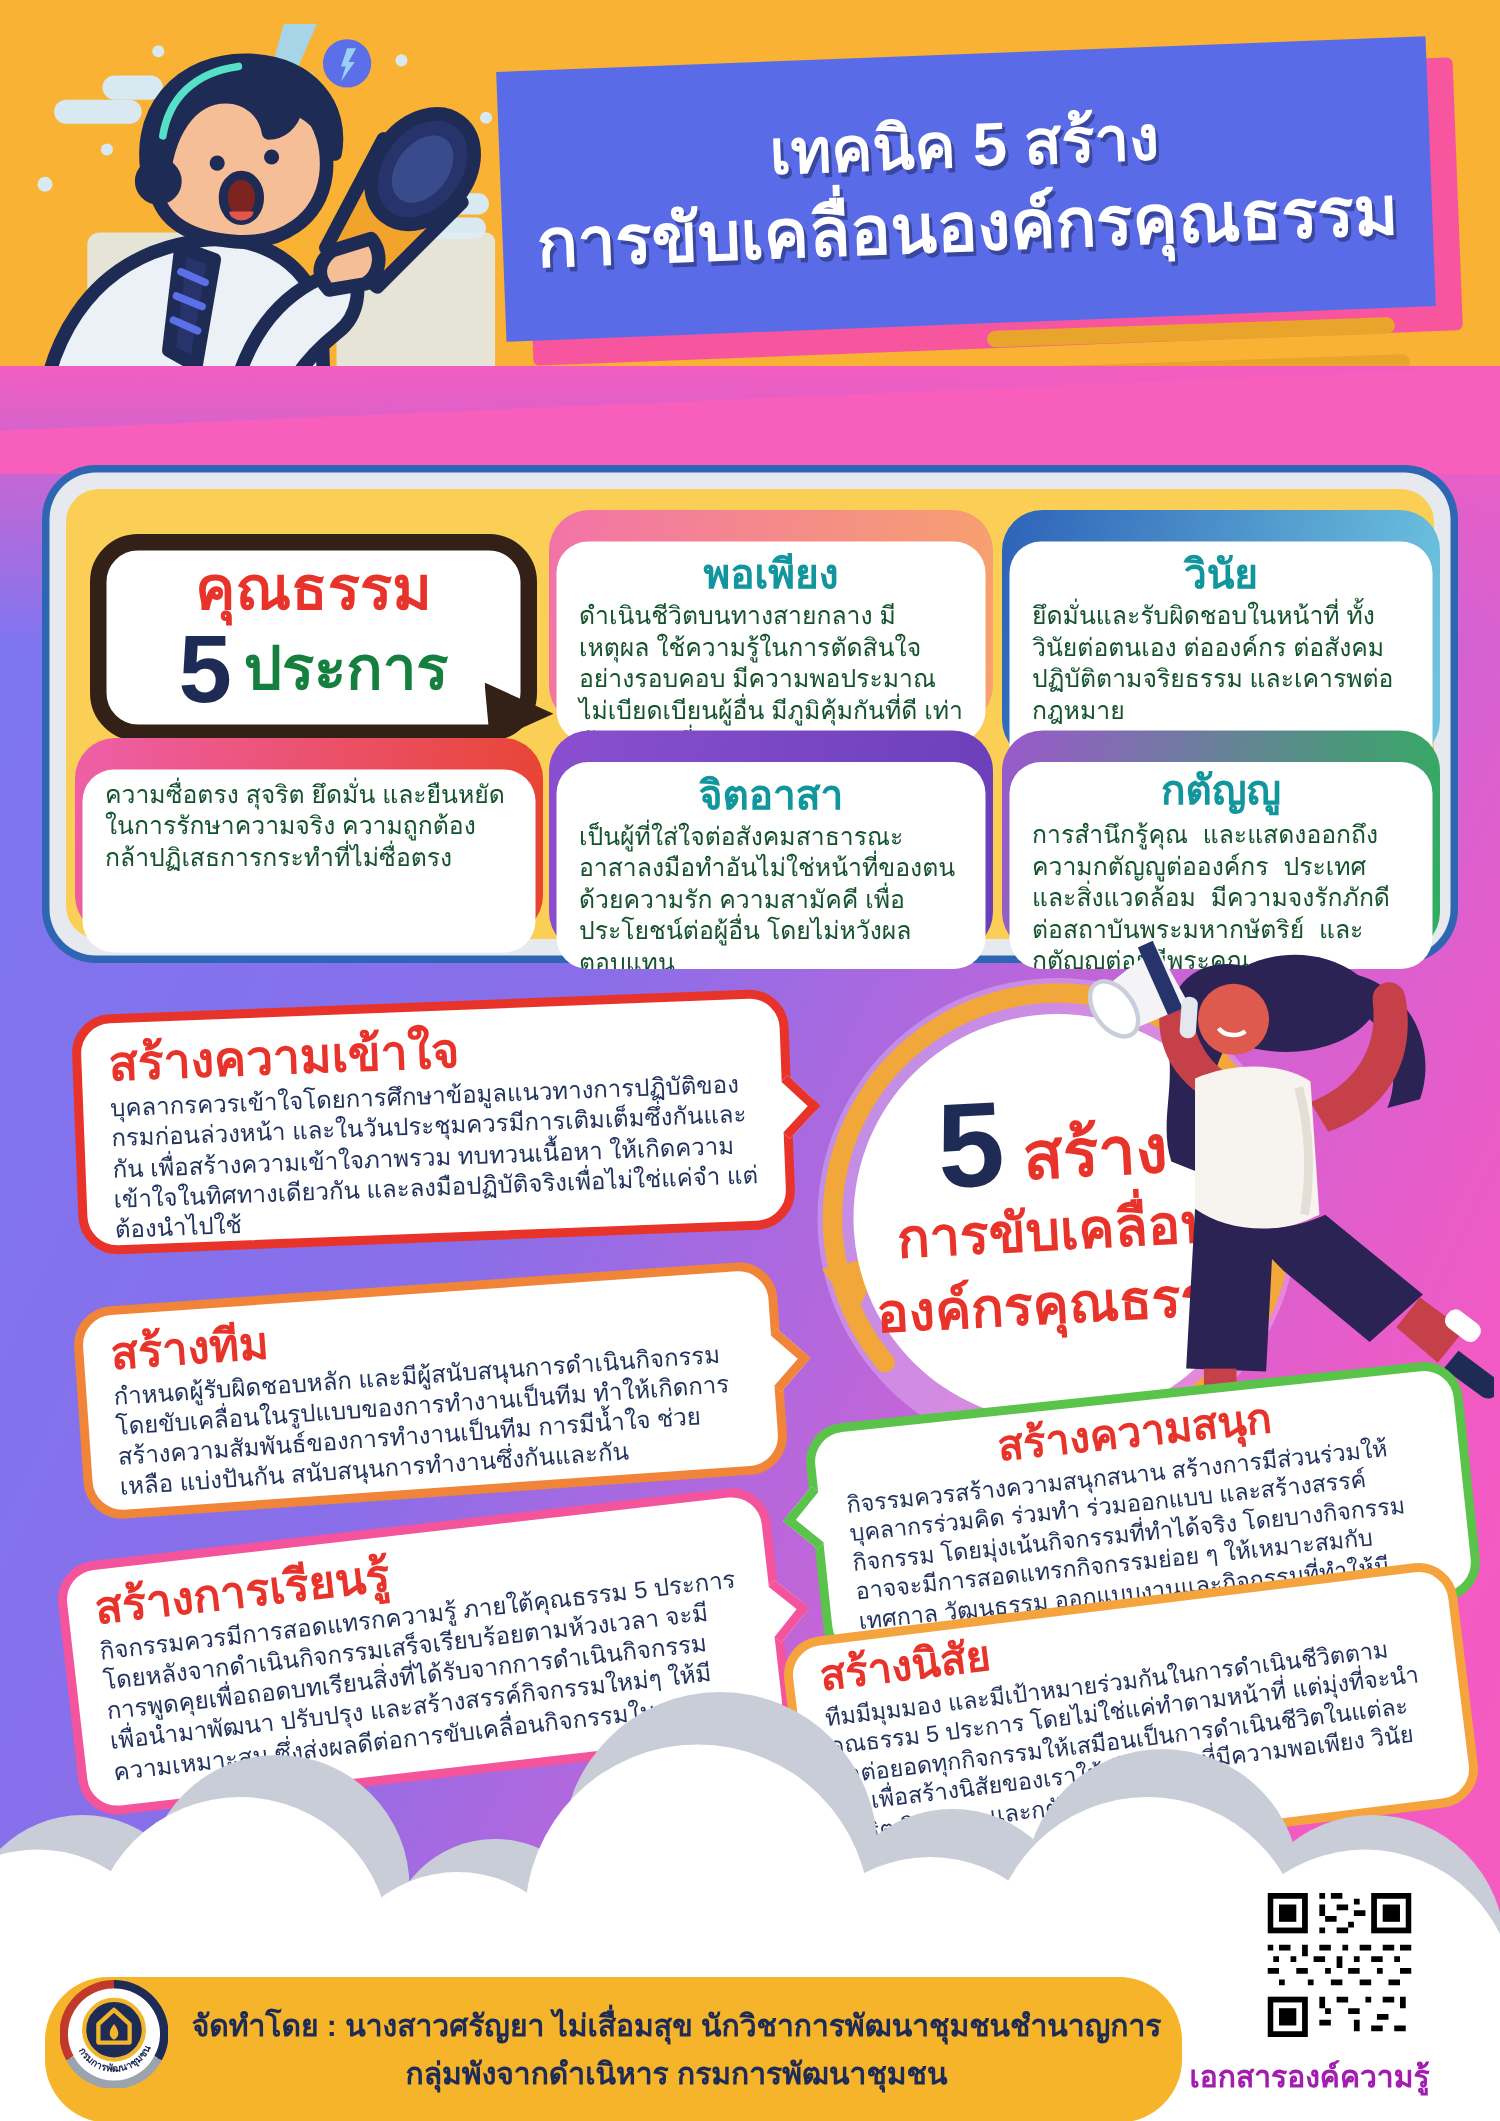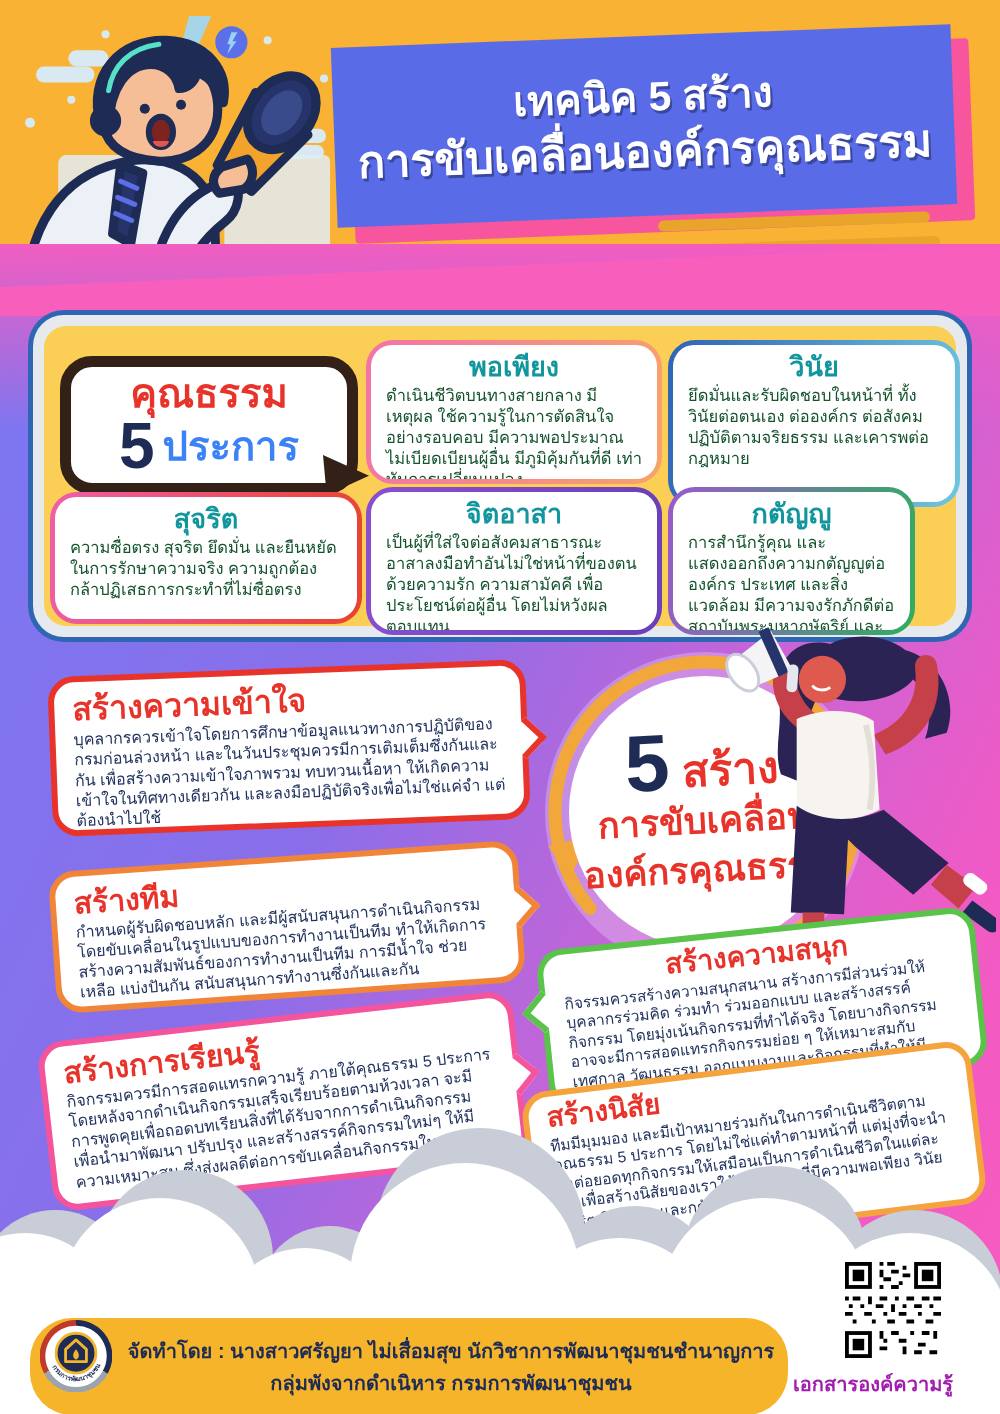--- a/index.html
+++ b/index.html
@@ -33,32 +33,32 @@
   .vpanel-mid{background:#E6E9ED;border-radius:31px;width:100%;height:100%;padding:11px;box-sizing:border-box;}
   .vpanel-in{background:#FBCF55;border-radius:22px;width:100%;height:100%;}
   .vtitle{position:absolute;left:60px;top:345px;width:298px;height:138px;background:#fff;
     border:11px solid #332117;border-radius:32px;box-sizing:border-box;
     display:flex;flex-direction:column;align-items:center;justify-content:center;margin-top:11px;}
   .vtitle-tail{position:absolute;right:-22px;bottom:-12px;width:46px;height:40px;background:#332117;
     clip-path:polygon(0 0,100% 52%,8% 100%);}
   .vtitle .l1{color:#E8332A;font-size:40px;font-weight:800;line-height:1.05;}
   .vtitle .l2{display:flex;align-items:center;line-height:1;}
   .vtitle .num{color:#1E2B55;font-size:64px;font-weight:800;margin-right:8px;}
-  .vtitle .l2s{color:#3b82f6;font-size:40px;font-weight:800;}
+  .vtitle .l2s{color:#15803d;font-size:40px;font-weight:800;}
 
   .vb{position:absolute;border-radius:27px;padding:5px;box-sizing:border-box;}
   .vb-in{background:#fff;border-radius:21px;width:100%;height:100%;box-sizing:border-box;
-    padding:7px 15px;text-align:center;overflow:hidden;}
+    padding:7px 15px;text-align:center;overflow:hidden;margin-top:16px;}
   .vb-in h3{margin:0 0 2px;color:#12969E;font-size:27px;font-weight:800;line-height:1.15;}
   .vb-in p{margin:0;color:#14532d;font-size:16.5px;line-height:1.27;text-align:left;overflow-wrap:break-word;}
   .vb-porpiang{left:366px;top:340px;width:296px;height:144px;background:linear-gradient(100deg,#F273A8,#F7A36B);}
   .vb-winai{left:668px;top:340px;width:292px;height:167px;background:linear-gradient(100deg,#2E63B8,#6FC6E0);}
   .vb-sujarit{left:50px;top:492px;width:312px;height:132px;background:linear-gradient(100deg,#EE5FA8,#E8432E);}
   .vb-jitarsa{left:366px;top:487px;width:296px;height:148px;background:linear-gradient(100deg,#8A4FD0,#6A3FB8);}
-  .vb-katanyu{left:668px;top:487px;width:247px;height:148px;background:linear-gradient(100deg,#9A59CC,#2FAE5E);}
+  .vb-katanyu{left:668px;top:487px;width:292px;height:148px;background:linear-gradient(100deg,#9A59CC,#2FAE5E);font-family:Liberation Mono, monospace;}
 
   
   .circle-wrap{position:absolute;left:534px;top:646px;width:342px;height:336px;}
   .circle-text{position:absolute;left:40px;top:44px;width:260px;height:240px;transform:rotate(-3deg);
     display:flex;flex-direction:column;align-items:center;justify-content:center;text-align:center;}
   .circle-text .row1{display:flex;align-items:center;line-height:.9;}
   .circle-text .big5{color:#1E2B55;font-size:80px;font-weight:800;}
   .circle-text .srang{color:#E8332A;font-size:44px;font-weight:800;margin-left:12px;margin-top:18px;}
   .circle-text .row2,.circle-text .row3{color:#E8332A;font-size:36px;font-weight:800;line-height:1.35;}
   .woman{position:absolute;left:700px;top:612px;width:296px;height:364px;}
@@ -186,21 +186,20 @@
     </div>
   </div>
   <div class="vb vb-winai">
     <div class="vb-in">
       <h3>วินัย</h3>
       <p>ยึดมั่นและรับผิดชอบในหน้าที่ ทั้งวินัยต่อตนเอง ต่อองค์กร ต่อสังคม ปฏิบัติตามจริยธรรม และเคารพต่อกฎหมาย</p>
     </div>
   </div>
   <div class="vb vb-sujarit">
     <div class="vb-in">
-      <h3>สุจริต</h3>
       <p>ความซื่อตรง สุจริต ยึดมั่น และยืนหยัดในการรักษาความจริง ความถูกต้อง กล้าปฏิเสธการกระทำที่ไม่ซื่อตรง</p>
     </div>
   </div>
   <div class="vb vb-jitarsa">
     <div class="vb-in">
       <h3>จิตอาสา</h3>
       <p>เป็นผู้ที่ใส่ใจต่อสังคมสาธารณะ อาสาลงมือทำอันไม่ใช่หน้าที่ของตน ด้วยความรัก ความสามัคคี เพื่อประโยชน์ต่อผู้อื่น โดยไม่หวังผลตอบแทน</p>
     </div>
   </div>
   <div class="vb vb-katanyu">

